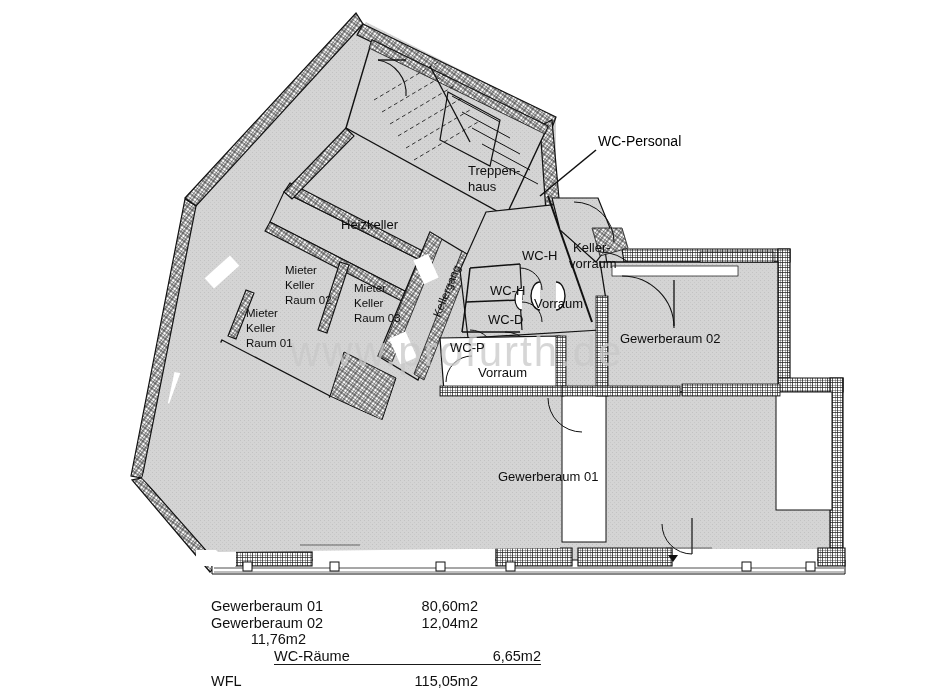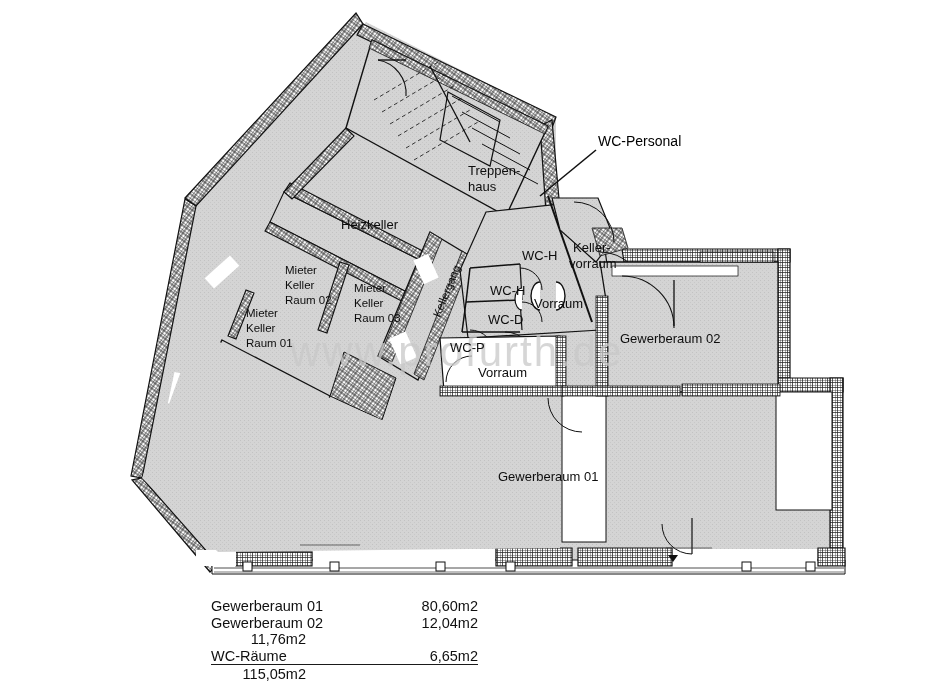--- a/index.html
+++ b/index.html
@@ -74,21 +74,22 @@
   }
   .legend-row.ruled .legend-name,
   .legend-row.ruled .legend-value {
     border-bottom: 1.3px solid #1a1a1a;
     padding-bottom: 0px;
   }
   .legend-row.ruled .legend-name {
     width: 172px;
   }
   .legend-row.ruled {
-    margin-bottom: 1px;
+    margin-bottom: 8px;
+    justify-content: flex-end;
   }
 </style>
 </head>
 <body>
 
 <div id="plan-root">
 
   <svg class="plan" viewBox="0 0 934 700">
     <defs>
 
@@ -346,17 +347,18 @@
       <span class="legend-value">12,04m2</span>
     </div>
     <div class="legend-row">
       <span class="legend-value">11,76m2</span>
     </div>
     <div class="legend-row ruled">
       <span class="legend-name">WC-Räume</span>
       <span class="legend-value">6,65m2</span>
     </div>
     <div class="legend-row">
+      <span class="legend-name">WFL</span>
       <span class="legend-value">115,05m2</span>
     </div>
   </div>
 
 </div>
 
 </body></html>

